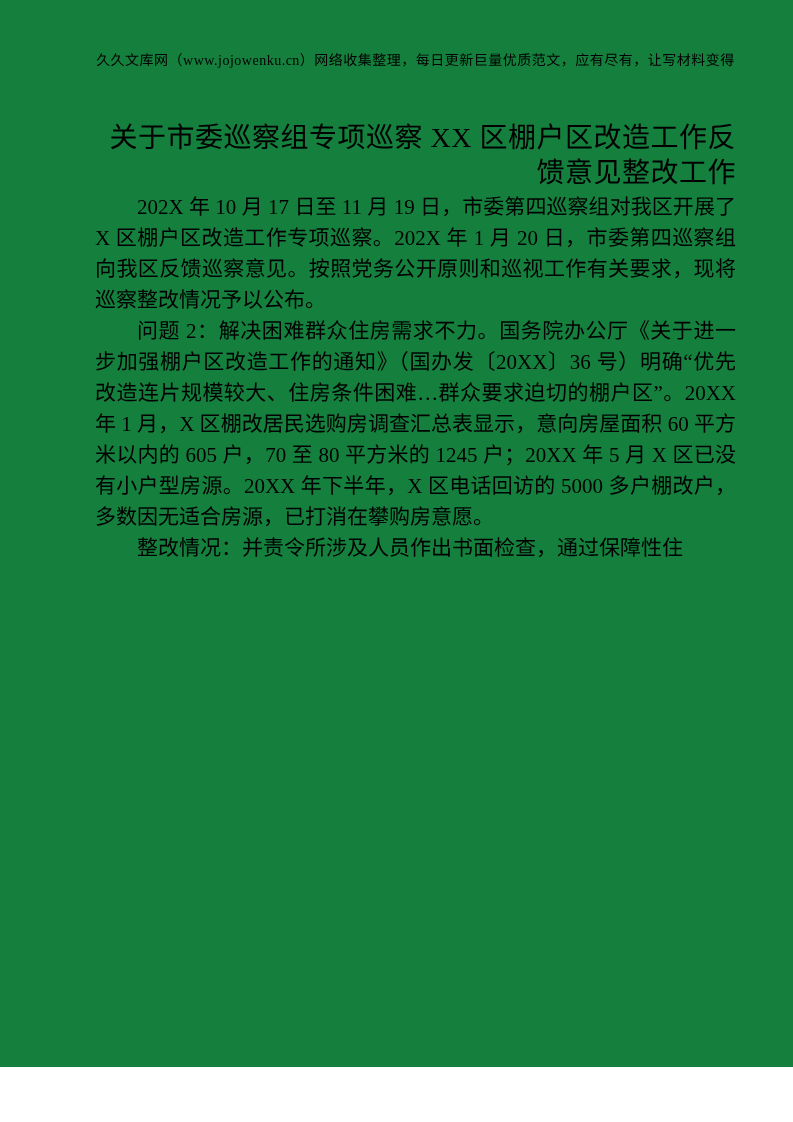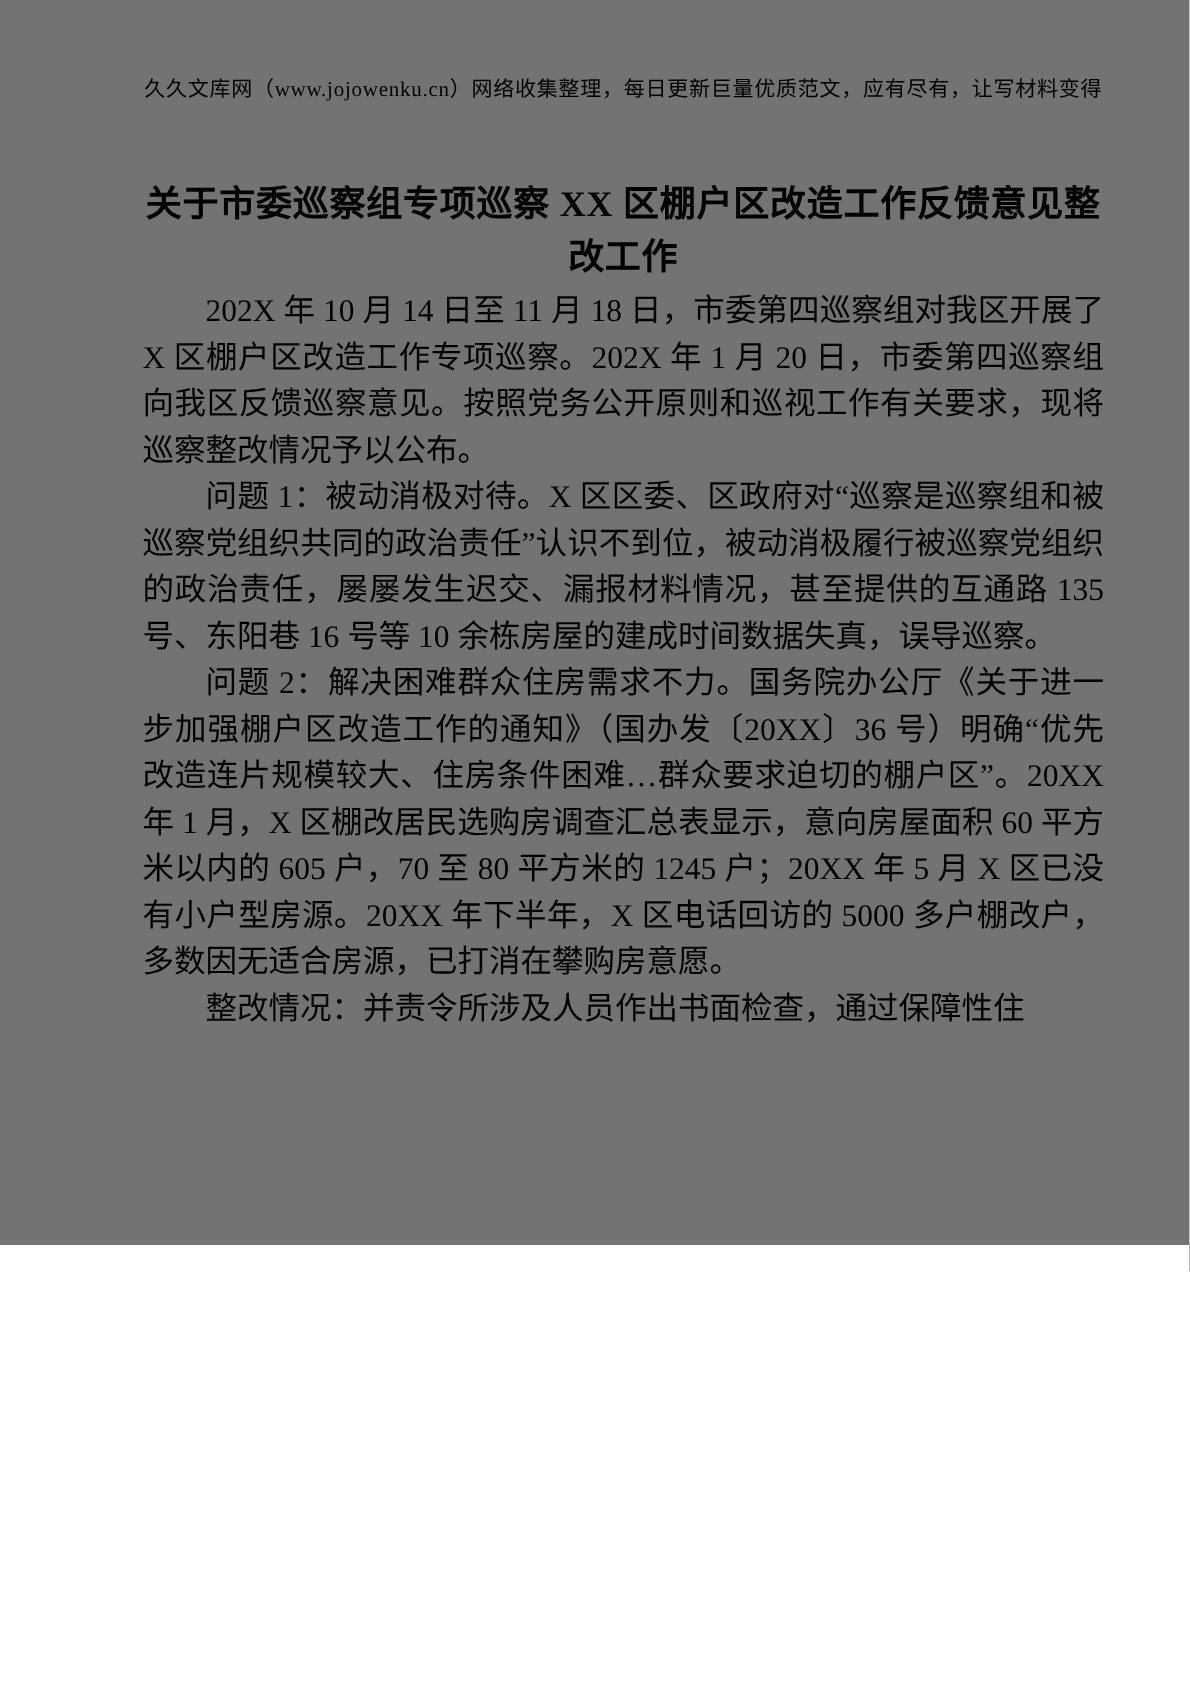--- a/index.html
+++ b/index.html
@@ -3,47 +3,47 @@
 <meta charset="utf-8">
 <style>
   html, body {
     margin: 0;
     padding: 0;
     background: #ffffff;
   }
   .page {
     position: relative;
     width: 793px;
-    height: 830px;
+    height: 1067px;
     margin: 0;
-    background: #737373;
+    background: #15803d;
     color: #000000;
     font-family: "Liberation Serif", "DejaVu Serif", serif;
     box-sizing: border-box;
     padding: 50px 57px 0 95px;
     overflow: hidden;
   }
   .doc-header {
     text-align: center;
     font-size: 14px;
     line-height: 22px;
     letter-spacing: 0.5px;
     color: #000000;
   }
   .doc-header-line {
     display: block;
     white-space: nowrap;
   }
   .doc-title {
     margin: 48px 0 0 0;
     padding: 0;
-    font-size: 24px;
+    font-size: 28px;
     line-height: 35px;
-    font-weight: bold;
-    text-align: center;
+    font-weight: normal;
+    text-align: right;
     letter-spacing: 0.5px;
   }
   .title-line {
     display: block;
   }
   .doc-body {
     margin-top: 2px;
     font-size: 21px;
     line-height: 31px;
     text-align: justify;
@@ -62,19 +62,18 @@
 
   <div class="doc-header">
     <span class="doc-header-line">久久文库网（www.jojowenku.cn）网络收集整理，每日更新巨量优质范文，应有尽有，让写材料变得</span>
   </div>
 
   <h1 class="doc-title">
     <span class="title-line">关于市委巡察组专项巡察 XX 区棚户区改造工作反馈意见整改工作</span>
   </h1>
 
   <div class="doc-body">
-    <p class="para">202X 年 10 月 14 日至 11 月 18 日，市委第四巡察组对我区开展了 X 区棚户区改造工作专项巡察。202X 年 1 月 20 日，市委第四巡察组向我区反馈巡察意见。按照党务公开原则和巡视工作有关要求，现将巡察整改情况予以公布。</p>
-    <p class="para">问题 1：被动消极对待。X 区区委、区政府对“巡察是巡察组和被巡察党组织共同的政治责任”认识不到位，被动消极履行被巡察党组织的政治责任，屡屡发生迟交、漏报材料情况，甚至提供的互通路 135 号、东阳巷 16 号等 10 余栋房屋的建成时间数据失真，误导巡察。</p>
+    <p class="para">202X 年 10 月 17 日至 11 月 19 日，市委第四巡察组对我区开展了 X 区棚户区改造工作专项巡察。202X 年 1 月 20 日，市委第四巡察组向我区反馈巡察意见。按照党务公开原则和巡视工作有关要求，现将巡察整改情况予以公布。</p>
     <p class="para">问题 2：解决困难群众住房需求不力。国务院办公厅《关于进一步加强棚户区改造工作的通知》（国办发〔20XX〕36 号）明确“优先改造连片规模较大、住房条件困难…群众要求迫切的棚户区”。20XX 年 1 月，X 区棚改居民选购房调查汇总表显示，意向房屋面积 60 平方米以内的 605 户，70 至 80 平方米的 1245 户；20XX 年 5 月 X 区已没有小户型房源。20XX 年下半年，X 区电话回访的 5000 多户棚改户，多数因无适合房源，已打消在攀购房意愿。</p>
     <p class="para">整改情况：并责令所涉及人员作出书面检查，通过保障性住</p>
   </div>
 
 </div>
 
 </body></html>

